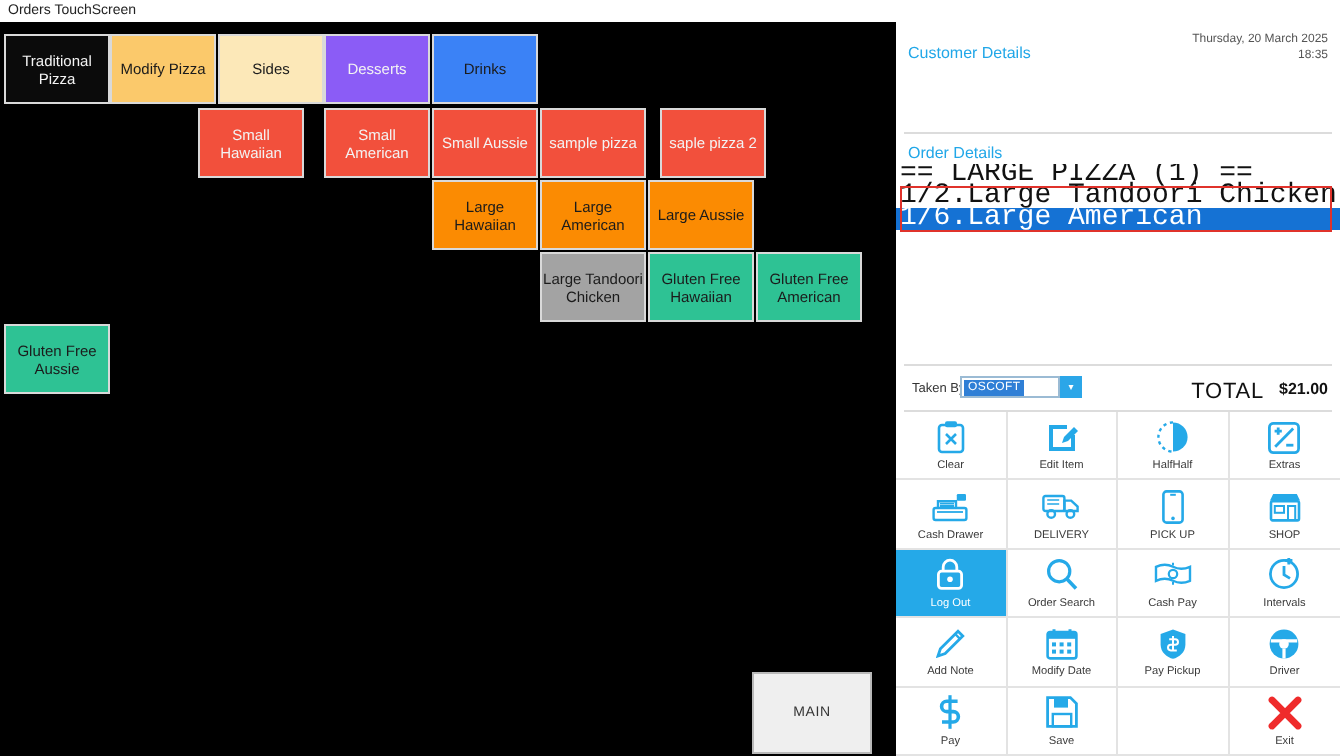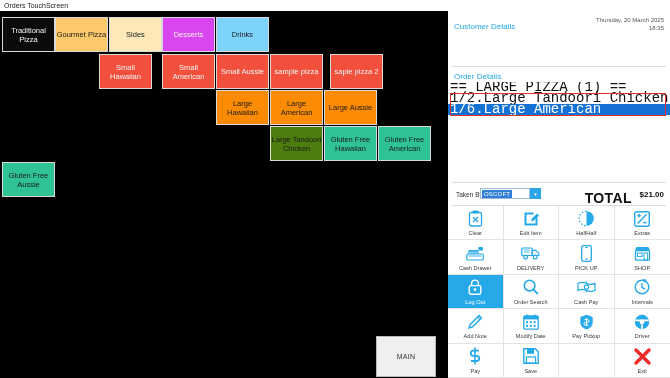--- a/index.html
+++ b/index.html
@@ -99,21 +99,21 @@
     background: #2f7fd6; color: #ffffff; font-size: 6px;
     padding: 0 2px; margin-left: 1px; line-height: 8px; letter-spacing: .2px;
   }
   #takenby-arrow {
     position: absolute; left: 82px; top: 188px; width: 11px; height: 11px;
     background: #2ba6e8; display: flex; align-items: center; justify-content: center;
     color: #fff; font-size: 5px;
   }
   #total-label {
     position: absolute; right: 38px; top: 190px;
-    font-size: 14px; font-weight: bold; color: #111; letter-spacing: .4px;
+    font-size: 11px; font-weight: normal; color: #111; letter-spacing: .4px;
   }
   #total-amount {
     position: absolute; right: 6px; top: 190px;
     font-size: 8px; font-weight: bold; color: #111;
   }
 
   
   #actions {
     position: absolute; left: 448px; top: 206px; width: 222px; height: 172px;
     display: grid; grid-template-columns: repeat(4, 1fr); grid-template-rows: repeat(5, 1fr);
@@ -134,33 +134,33 @@
 </head>
 <body>
 
 <div id="app">
 
   <div id="titlebar">Orders TouchScreen</div>
 
   <div id="board">
     <div id="tiles-host">
         <div class="tile dark" style="left: 2px; top: 6px; width: 53px; height: 35px; background: rgb(11, 11, 11);"><span>Traditional Pizza</span></div>
-        <div class="tile light" style="left: 55px; top: 6px; width: 53px; height: 35px; background: rgb(251, 201, 107);"><span>Gourmet Pizza</span></div>
+        <div class="tile light" style="left: 55px; top: 6px; width: 53px; height: 35px; background: rgb(251, 201, 107);"><span>Modify Pizza</span></div>
         <div class="tile light" style="left: 109px; top: 6px; width: 53px; height: 35px; background: rgb(252, 232, 184);"><span>Sides</span></div>
-        <div class="tile dark" style="left: 162px; top: 6px; width: 53px; height: 35px; background: #d946ef;"><span>Desserts</span></div>
-        <div class="tile light" style="left: 216px; top: 6px; width: 53px; height: 35px; background: #7dd3fc;"><span>Drinks</span></div>
+        <div class="tile dark" style="left: 162px; top: 6px; width: 53px; height: 35px; background: #8b5cf6;"><span>Desserts</span></div>
+        <div class="tile light" style="left: 216px; top: 6px; width: 53px; height: 35px; background: #3b82f6;"><span>Drinks</span></div>
         <div class="tile dark" style="left: 99px; top: 43px; width: 53px; height: 35px; background: rgb(242, 80, 60);"><span>Small Hawaiian</span></div>
         <div class="tile dark" style="left: 162px; top: 43px; width: 53px; height: 35px; background: rgb(242, 80, 60);"><span>Small American</span></div>
         <div class="tile dark" style="left: 216px; top: 43px; width: 53px; height: 35px; background: rgb(242, 80, 60);"><span>Small Aussie</span></div>
         <div class="tile dark" style="left: 270px; top: 43px; width: 53px; height: 35px; background: rgb(242, 80, 60);"><span>sample pizza</span></div>
         <div class="tile dark" style="left: 330px; top: 43px; width: 53px; height: 35px; background: rgb(242, 80, 60); align-items: center;"><span>saple pizza 2</span></div>
         <div class="tile light" style="left: 216px; top: 79px; width: 53px; height: 35px; background: rgb(251, 139, 2);"><span>Large Hawaiian</span></div>
         <div class="tile light" style="left: 270px; top: 79px; width: 53px; height: 35px; background: rgb(251, 139, 2);"><span>Large American</span></div>
         <div class="tile light" style="left: 324px; top: 79px; width: 53px; height: 35px; background: rgb(251, 139, 2);"><span>Large Aussie</span></div>
-        <div class="tile light" style="left: 270px; top: 115px; width: 53px; height: 35px; background: #4d7c0f; justify-content: center;"><span>Large Tandoori
+        <div class="tile light" style="left: 270px; top: 115px; width: 53px; height: 35px; background: #a3a3a3; justify-content: center;"><span>Large Tandoori
 Chicken</span></div>
         <div class="tile light" style="left: 324px; top: 115px; width: 53px; height: 35px; background: rgb(46, 194, 148);"><span>Gluten Free
 Hawaiian</span></div>
         <div class="tile light" style="left: 378px; top: 115px; width: 53px; height: 35px; background: rgb(46, 194, 148);"><span>Gluten Free
 American</span></div>
         <div class="tile light" style="left: 2px; top: 151px; width: 53px; height: 35px; background: rgb(46, 194, 148);"><span>Gluten Free
 Aussie</span></div>
       </div>
     <div id="main-btn">
       <span>MAIN</span>

